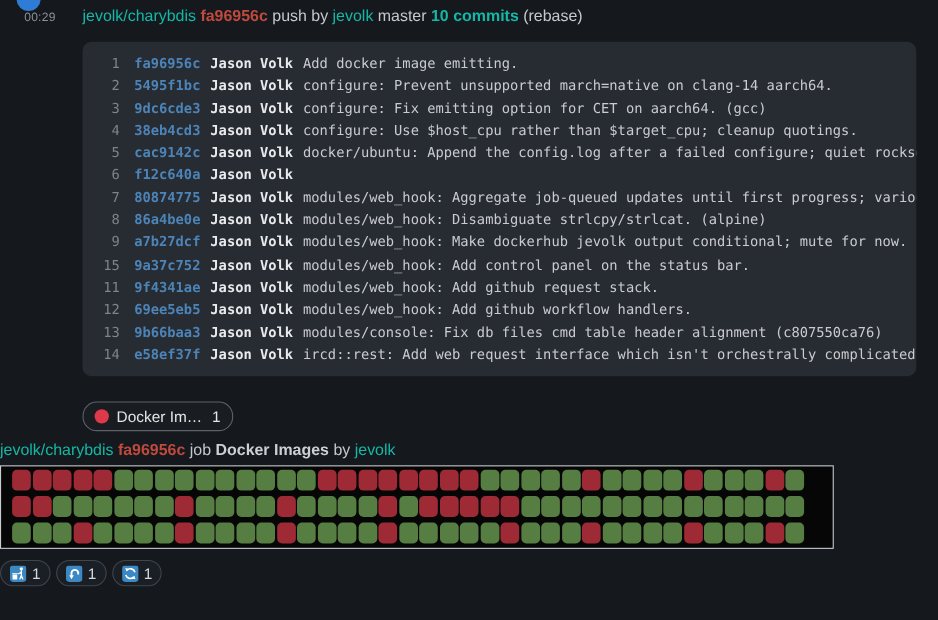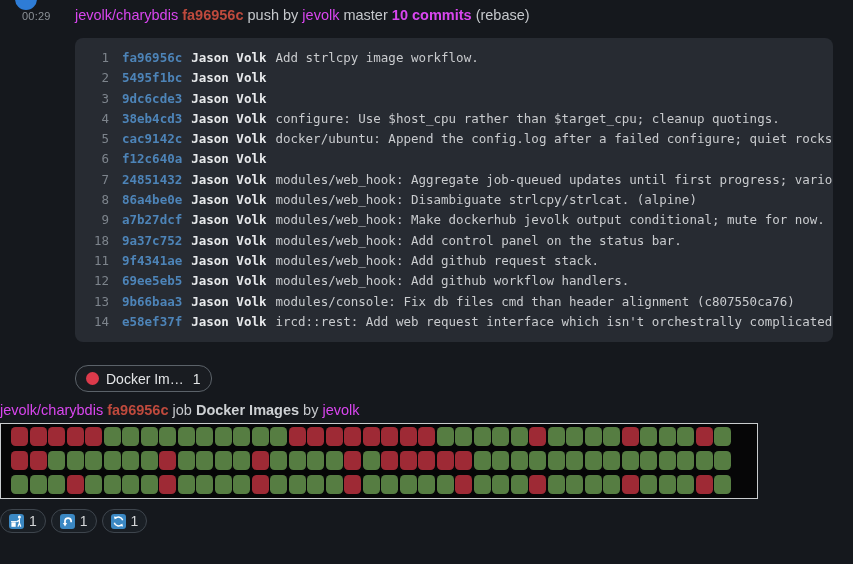--- a/index.html
+++ b/index.html
@@ -10,21 +10,21 @@
     -webkit-font-smoothing:antialiased;
   }
   .msg{display:flex;}
   .gutter{width:75px;flex:none;position:relative;}
   .ts{position:absolute;left:22px;font-size:11px;color:#8b9197;letter-spacing:.2px;}
   .avatar{position:absolute;left:15px;top:-12px;width:22px;height:22px;border-radius:50%;background:#2e7cd6;}
   .content{flex:1;min-width:0;}
 
   .hline{font-size:14.5px;line-height:16px;white-space:nowrap;}
   .m1 .hline{padding-top:7px;}
-  .lnk{color:#d946ef;cursor:pointer;}
+  .lnk{color:#14b8a6;cursor:pointer;}
   .lnk.b{font-weight:bold;}
   .hash-red{color:#bf4a3d;font-weight:bold;}
   .btxt{font-weight:bold;color:#cdd0d3;}
 
   .codeblock{
     margin-top:15px;margin-right:20px;background:#272b32;border-radius:8px;
     padding:10px 0 10px 12px;overflow:hidden;
     font-family:"DejaVu Sans Mono",monospace;font-size:12.5px;
   }
   .crow{display:flex;line-height:20.3px;white-space:pre;}
@@ -74,33 +74,33 @@
       <span class="lnk">jevolk/charybdis</span>
       <span class="hash-red">fa96956c</span>
       <span>push by</span>
       <span class="lnk">jevolk</span>
       <span>master</span>
       <span class="lnk b">10 commits</span>
       <span>(rebase)</span>
     </div>
 
     <div class="codeblock" id="commit-list">
-        <div class="crow"><span class="lineno">1</span><span class="chash">fa96956c</span><span class="cauthor">Jason Volk</span><span class="cmsg">Add strlcpy image workflow.</span></div>
-        <div class="crow"><span class="lineno">2</span><span class="chash">5495f1bc</span><span class="cauthor">Jason Volk</span></div>
-        <div class="crow"><span class="lineno">3</span><span class="chash">9dc6cde3</span><span class="cauthor">Jason Volk</span></div>
+        <div class="crow"><span class="lineno">1</span><span class="chash">fa96956c</span><span class="cauthor">Jason Volk</span><span class="cmsg">Add docker image emitting.</span></div>
+        <div class="crow"><span class="lineno">2</span><span class="chash">5495f1bc</span><span class="cauthor">Jason Volk</span><span class="cmsg">configure: Prevent unsupported march=native on clang-14 aarch64.</span></div>
+        <div class="crow"><span class="lineno">3</span><span class="chash">9dc6cde3</span><span class="cauthor">Jason Volk</span><span class="cmsg">configure: Fix emitting option for CET on aarch64. (gcc)</span></div>
         <div class="crow"><span class="lineno">4</span><span class="chash">38eb4cd3</span><span class="cauthor">Jason Volk</span><span class="cmsg">configure: Use $host_cpu rather than $target_cpu; cleanup quotings.</span></div>
         <div class="crow"><span class="lineno">5</span><span class="chash">cac9142c</span><span class="cauthor">Jason Volk</span><span class="cmsg">docker/ubuntu: Append the config.log after a failed configure; quiet rocksdb untar.</span></div>
         <div class="crow"><span class="lineno">6</span><span class="chash">f12c640a</span><span class="cauthor">Jason Volk</span></div>
-        <div class="crow"><span class="lineno">7</span><span class="chash">24851432</span><span class="cauthor">Jason Volk</span><span class="cmsg">modules/web_hook: Aggregate job-queued updates until first progress; various.</span></div>
+        <div class="crow"><span class="lineno">7</span><span class="chash">80874775</span><span class="cauthor">Jason Volk</span><span class="cmsg">modules/web_hook: Aggregate job-queued updates until first progress; various.</span></div>
         <div class="crow"><span class="lineno">8</span><span class="chash">86a4be0e</span><span class="cauthor">Jason Volk</span><span class="cmsg">modules/web_hook: Disambiguate strlcpy/strlcat. (alpine)</span></div>
         <div class="crow"><span class="lineno">9</span><span class="chash">a7b27dcf</span><span class="cauthor">Jason Volk</span><span class="cmsg">modules/web_hook: Make dockerhub jevolk output conditional; mute for now.</span></div>
-        <div class="crow"><span class="lineno">18</span><span class="chash">9a37c752</span><span class="cauthor">Jason Volk</span><span class="cmsg">modules/web_hook: Add control panel on the status bar.</span></div>
+        <div class="crow"><span class="lineno">15</span><span class="chash">9a37c752</span><span class="cauthor">Jason Volk</span><span class="cmsg">modules/web_hook: Add control panel on the status bar.</span></div>
         <div class="crow"><span class="lineno">11</span><span class="chash">9f4341ae</span><span class="cauthor">Jason Volk</span><span class="cmsg">modules/web_hook: Add github request stack.</span></div>
         <div class="crow"><span class="lineno">12</span><span class="chash">69ee5eb5</span><span class="cauthor">Jason Volk</span><span class="cmsg">modules/web_hook: Add github workflow handlers.</span></div>
-        <div class="crow"><span class="lineno">13</span><span class="chash">9b66baa3</span><span class="cauthor">Jason Volk</span><span class="cmsg">modules/console: Fix db files cmd than header alignment (c807550ca76)</span></div>
+        <div class="crow"><span class="lineno">13</span><span class="chash">9b66baa3</span><span class="cauthor">Jason Volk</span><span class="cmsg">modules/console: Fix db files cmd table header alignment (c807550ca76)</span></div>
         <div class="crow"><span class="lineno">14</span><span class="chash">e58ef37f</span><span class="cauthor">Jason Volk</span><span class="cmsg">ircd::rest: Add web request interface which isn't orchestrally complicated.</span></div>
       </div>
 
     <div class="badge">
       <span class="dot"></span>
       <span>Docker Im…</span>
       <span class="cnt">1</span>
     </div>
   </div>
 </div>

